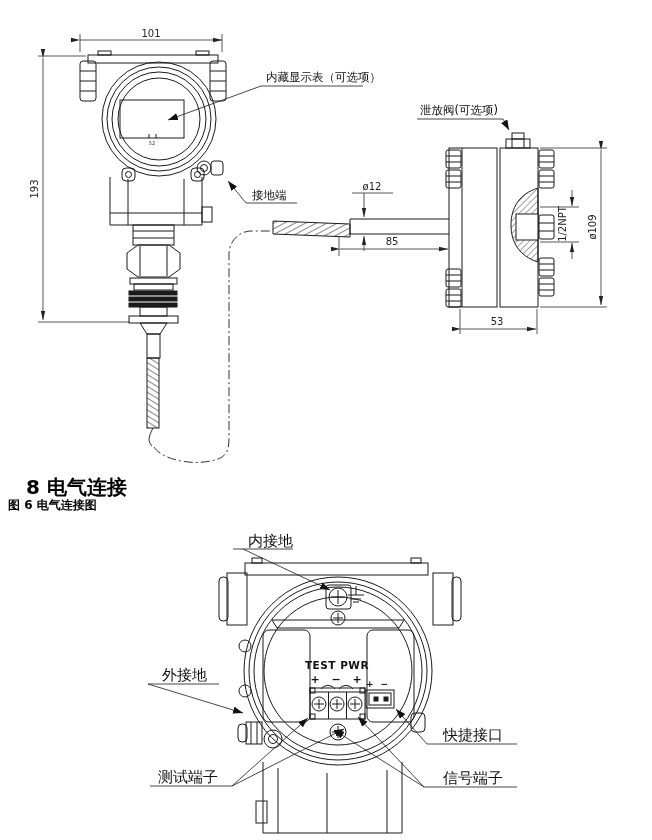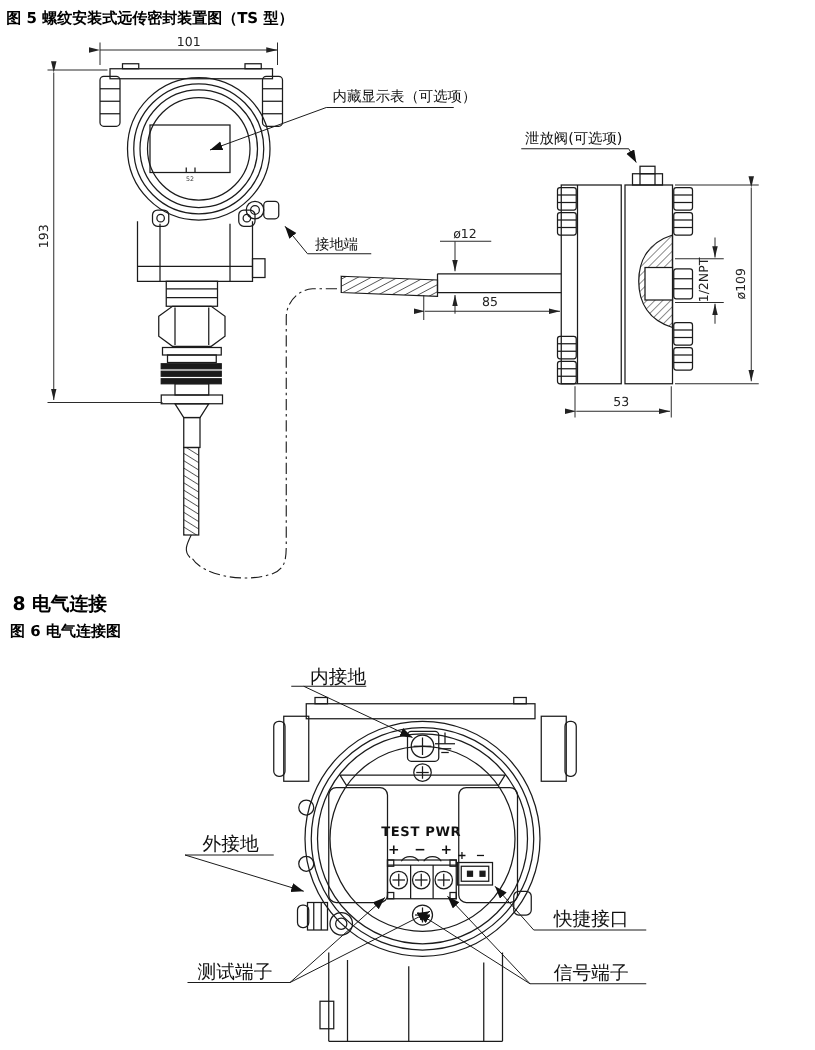--- a/index.html
+++ b/index.html
@@ -1,37 +1,36 @@
 <!DOCTYPE html>
 <html><head>
 <meta charset="utf-8">
 <style>
   html,body{margin:0;padding:0;background:#ffffff;}
   .page{position:relative;width:652px;height:840px;background:#fff;overflow:hidden;
         font-family:"DejaVu Sans","Liberation Sans",sans-serif;color:#111;}
   .cap{position:absolute;font-weight:bold;color:#000;}
   .cap5{left:5px;top:6px;font-size:12px;}
-  .h8{left:10px;top:474px;font-size:15px;}
+  .h8{left:26px;top:474px;font-size:20px;}
   .cap6{left:8px;top:497px;font-size:12px;}
   svg{position:absolute;left:0;top:0;}
   svg text{font-family:"DejaVu Sans","Liberation Sans",sans-serif;fill:#111;}
   .lbl5{font-size:11.5px;}
   .lbl6{font-size:15px;}
   .dimt{font-size:10px;fill:#222;}
   .tinyt{font-size:5px;fill:#333;}
   .tpwr{font-size:10.5px;font-weight:bold;letter-spacing:0.5px;}
   .pol{font-size:11px;font-weight:bold;}
   .pol2{font-size:9px;font-weight:bold;letter-spacing:2px;}
 </style>
 </head>
 <body>
 
 <div class="page">
 
-  <div class="cap cap5">图 5 螺纹安装式远传密封装置图（TS 型）</div>
   <div class="cap h8">8 电气连接</div>
   <div class="cap cap6">图 6 电气连接图</div>
 
   <svg width="652" height="840" viewBox="0 0 652 840">
     <defs>
       <marker id="arr" markerWidth="10" markerHeight="7" refX="9" refY="2.8" orient="auto" markerUnits="userSpaceOnUse">
         <path d="M0,0.6 L9,2.8 L0,5 Z" fill="#222"></path>
       </marker>
       <marker id="arrS" markerWidth="11" markerHeight="8" refX="10" refY="3.6" orient="auto" markerUnits="userSpaceOnUse">
         <path d="M0,0 L10,3.6 L0,7.2 Z" fill="#111"></path>

